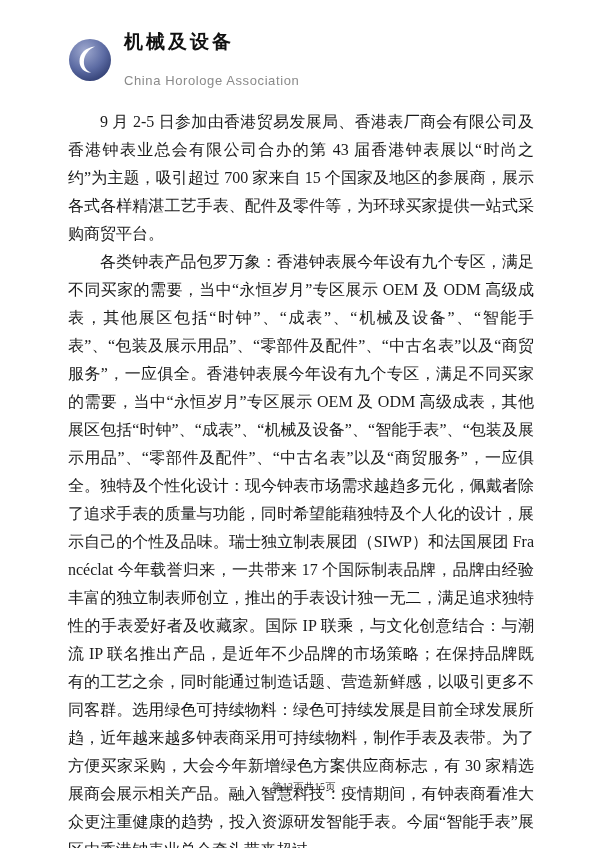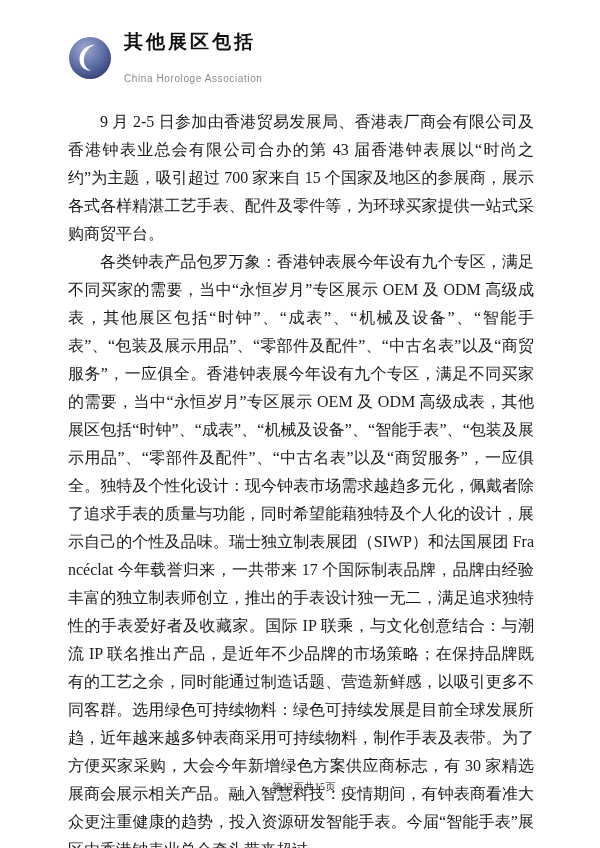--- a/index.html
+++ b/index.html
@@ -43,21 +43,21 @@
     font-family:"Liberation Sans","DejaVu Sans",sans-serif;
     font-weight:800;
     font-size:19px;
     letter-spacing:3px;
     color:#111;
     line-height:1.1;
     white-space:nowrap;
   }
   .logo-en{
     font-family:"Liberation Sans","DejaVu Sans",sans-serif;
-    font-size:10px;
+    font-size:13px;
     letter-spacing:0.6px;
     color:var(--logo-en-gray);
     margin-top:20px;
     white-space:nowrap;
   }
   
   .doc-body{
     position:absolute;
     left:68px;
     top:88px;
@@ -100,21 +100,21 @@
           <stop offset="0%" style="stop-color:var(--sphere-light)"></stop>
           <stop offset="55%" style="stop-color:var(--sphere-mid)"></stop>
           <stop offset="100%" style="stop-color:var(--sphere-dark)"></stop>
         </radialGradient>
       </defs>
       <circle cx="22" cy="22" r="21" fill="url(#sphereGrad)"></circle>
       <path d="M 27 8.5 C 17.5 9.5 11.5 15.5 11.5 23.2 C 11.5 30.2 16.8 35 23.2 34.6
                C 17.8 32.4 15.6 28.2 15.9 23.2 C 16.3 16.5 20.8 11.3 27 8.5 Z" fill="#ffffff"></path>
     </svg>
     <div class="logo-text">
-      <div class="logo-cn">其他展区包括</div>
+      <div class="logo-cn">机械及设备</div>
       <div class="logo-en">China Horologe Association</div>
     </div>
   </div>
 
   <div class="doc-body">
       <p class="para"><span>9 月 2-5 日参加由香港贸易发展局、香港表厂商会有限公司及香港钟表业总会有限公司合办的第 43 届香港钟表展以“时尚之约”为主题，吸引超过 700 家来自 15 个国家及地区的参展商，展示各式各样精湛工艺手表、配件及零件等，为环球买家提供一站式采购商贸平台。</span></p>
       <p class="para"><span class="bold">各类钟表产品包罗万象：</span><span>香港钟表展今年设有九个专区，满足不同买家的需要，当中“永恒岁月”专区展示 OEM 及 ODM 高级成表，其他展区包括“时钟”、“成表”、“机械及设备”、“智能手表”、“包装及展示用品”、“零部件及配件”、“中古名表”以及“商贸服务”，一应俱全。香港钟表展今年设有九个专区，满足不同买家的需要，当中“永恒岁月”专区展示 OEM 及 ODM 高级成表，其他展区包括“时钟”、“成表”、“机械及设备”、“智能手表”、“包装及展示用品”、“零部件及配件”、“中古名表”以及“商贸服务”，一应俱全。</span><span class="bold">独特及个性化设计：</span><span>现今钟表市场需求越趋多元化，佩戴者除了追求手表的质量与功能，同时希望能藉独特及个人化的设计，展示自己的个性及品味。瑞士独立制表展团（SIWP）和法国展团 Francéclat 今年载誉归来，一共带来 17 个国际制表品牌，品牌由经验丰富的独立制表师创立，推出的手表设计独一无二，满足追求独特性的手表爱好者及收藏家。</span><span class="bold">国际 IP 联乘，与文化创意结合：</span><span>与潮流 IP 联名推出产品，是近年不少品牌的市场策略；在保持品牌既有的工艺之余，同时能通过制造话题、营造新鲜感，以吸引更多不同客群。</span><span class="bold">选用绿色可持续物料：</span><span>绿色可持续发展是目前全球发展所趋，近年越来越多钟表商采用可持续物料，制作手表及表带。为了方便买家采购，大会今年新增绿色方案供应商标志，有 30 家精选展商会展示相关产品。</span><span class="bold">融入智慧科技：</span><span>疫情期间，有钟表商看准大众更注重健康的趋势，投入资源研发智能手表。今届“智能手表”展区由香港钟表业总会牵头带来超过</span></p>
     </div>
 
   <div class="footer">

